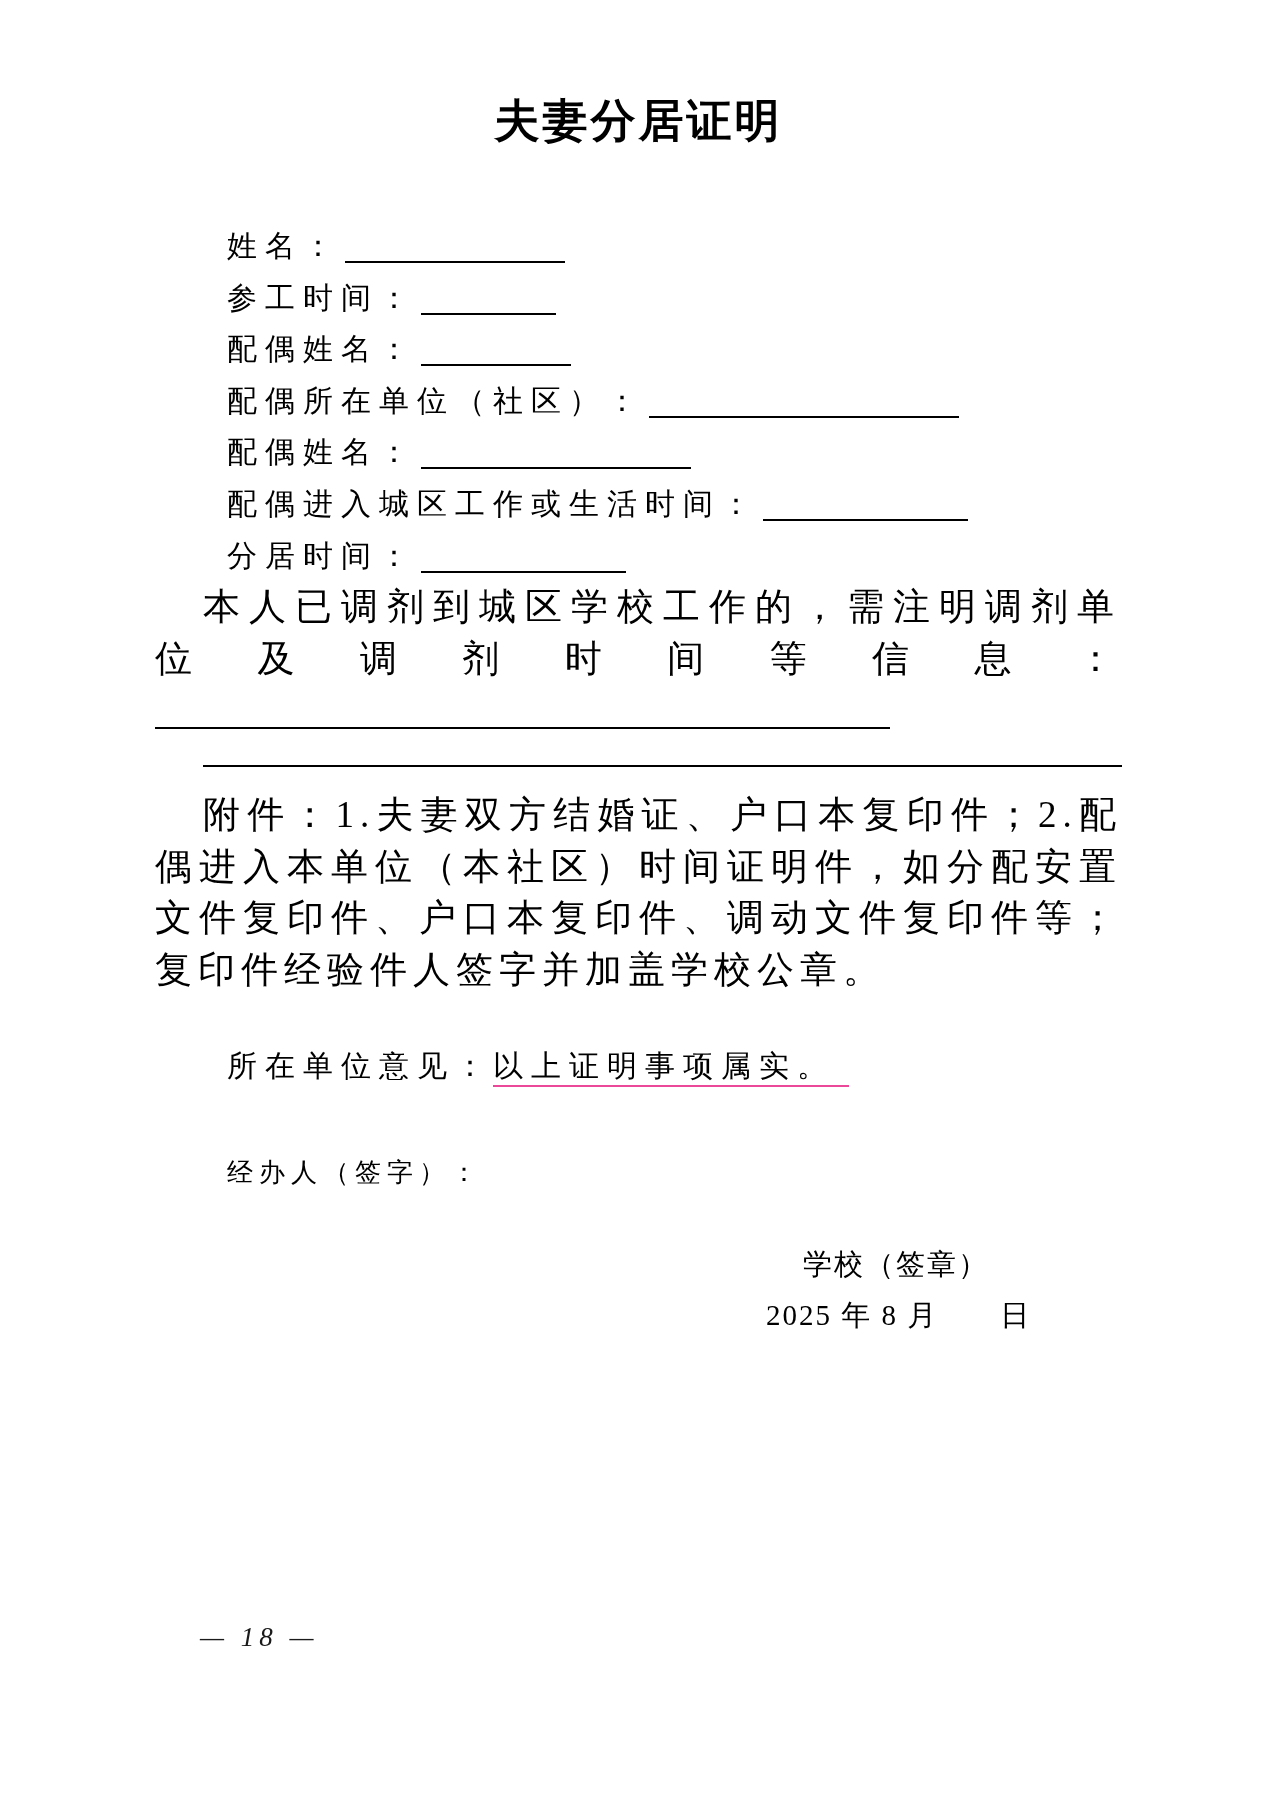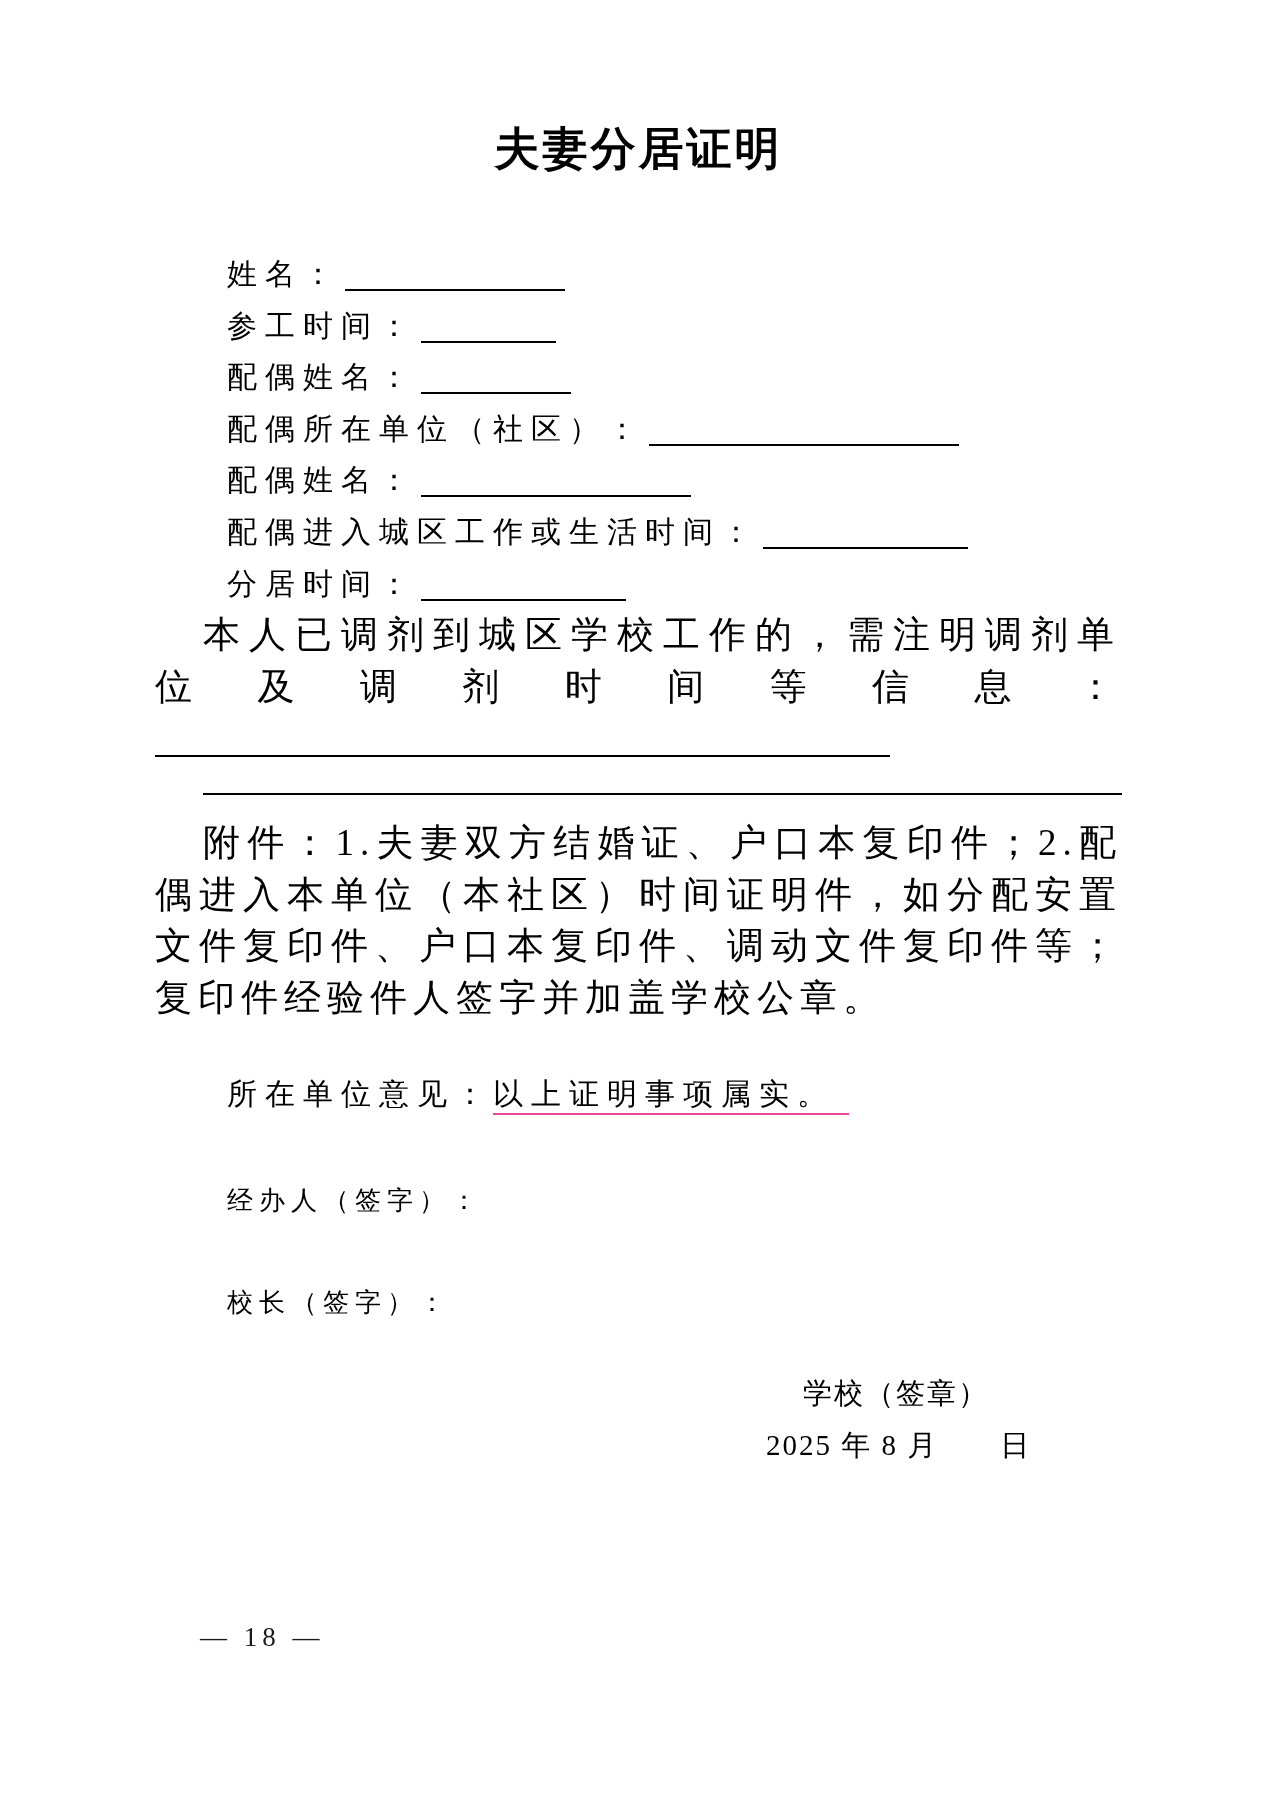--- a/index.html
+++ b/index.html
@@ -16,21 +16,21 @@
   .page {
     position: relative;
     box-sizing: border-box;
     width: 1280px;
     height: 1810px;
     padding: 0 158px 0 155px;
     overflow: hidden;
   }
   .title {
     margin: 0;
-    padding-top: 120px;
+    padding-top: 92px;
     text-align: center;
     font-size: 45px;
     line-height: 58px;
     font-weight: 700;
     letter-spacing: 3px;
     font-family: Liberation Serif, serif;
   }
   .fields {
     margin-top: 70px;
   }
@@ -115,20 +115,21 @@
     white-space: nowrap;
     font-family: Liberation Serif, serif;
   }
   .page-number {
     position: absolute;
     left: 200px;
     top: 1622px;
     font-size: 27px;
     letter-spacing: 5px;
     color: #1a1a1a;
+    font-style: italic;
   }
 </style>
 </head>
 <body>
 
 <div class="page">
 
   <h1 class="title">夫妻分居证明</h1>
 
   <div class="fields">
@@ -144,21 +145,20 @@
   <p class="para note-para"><span>本人已调剂到城区学校工作的，需注明调剂单位及调剂时间等信息：</span><span class="blank note-fill"></span></p>
 
   <div class="blank-row"></div>
 
   <p class="para attachment-para">附件：1.夫妻双方结婚证、户口本复印件；2.配偶进入本单位（本社区）时间证明件，如分配安置文件复印件、户口本复印件、调动文件复印件等；复印件经验件人签字并加盖学校公章。</p>
 
   <div class="opinion-line"><span>所在单位意见：</span><span class="opinion-value">以上证明事项属实。</span></div>
 
   <div class="sig-line sig-handler">经办人（签字）：</div>
 
-  <div class="sig-line sig-principal">校长（签字）：</div>
 
   <div class="seal-block">
     <div>学校（签章）</div>
     <div>2025 年 8 月　　日</div>
   </div>
 
   <div class="page-number">— 18 —</div>
 
 </div>
 

